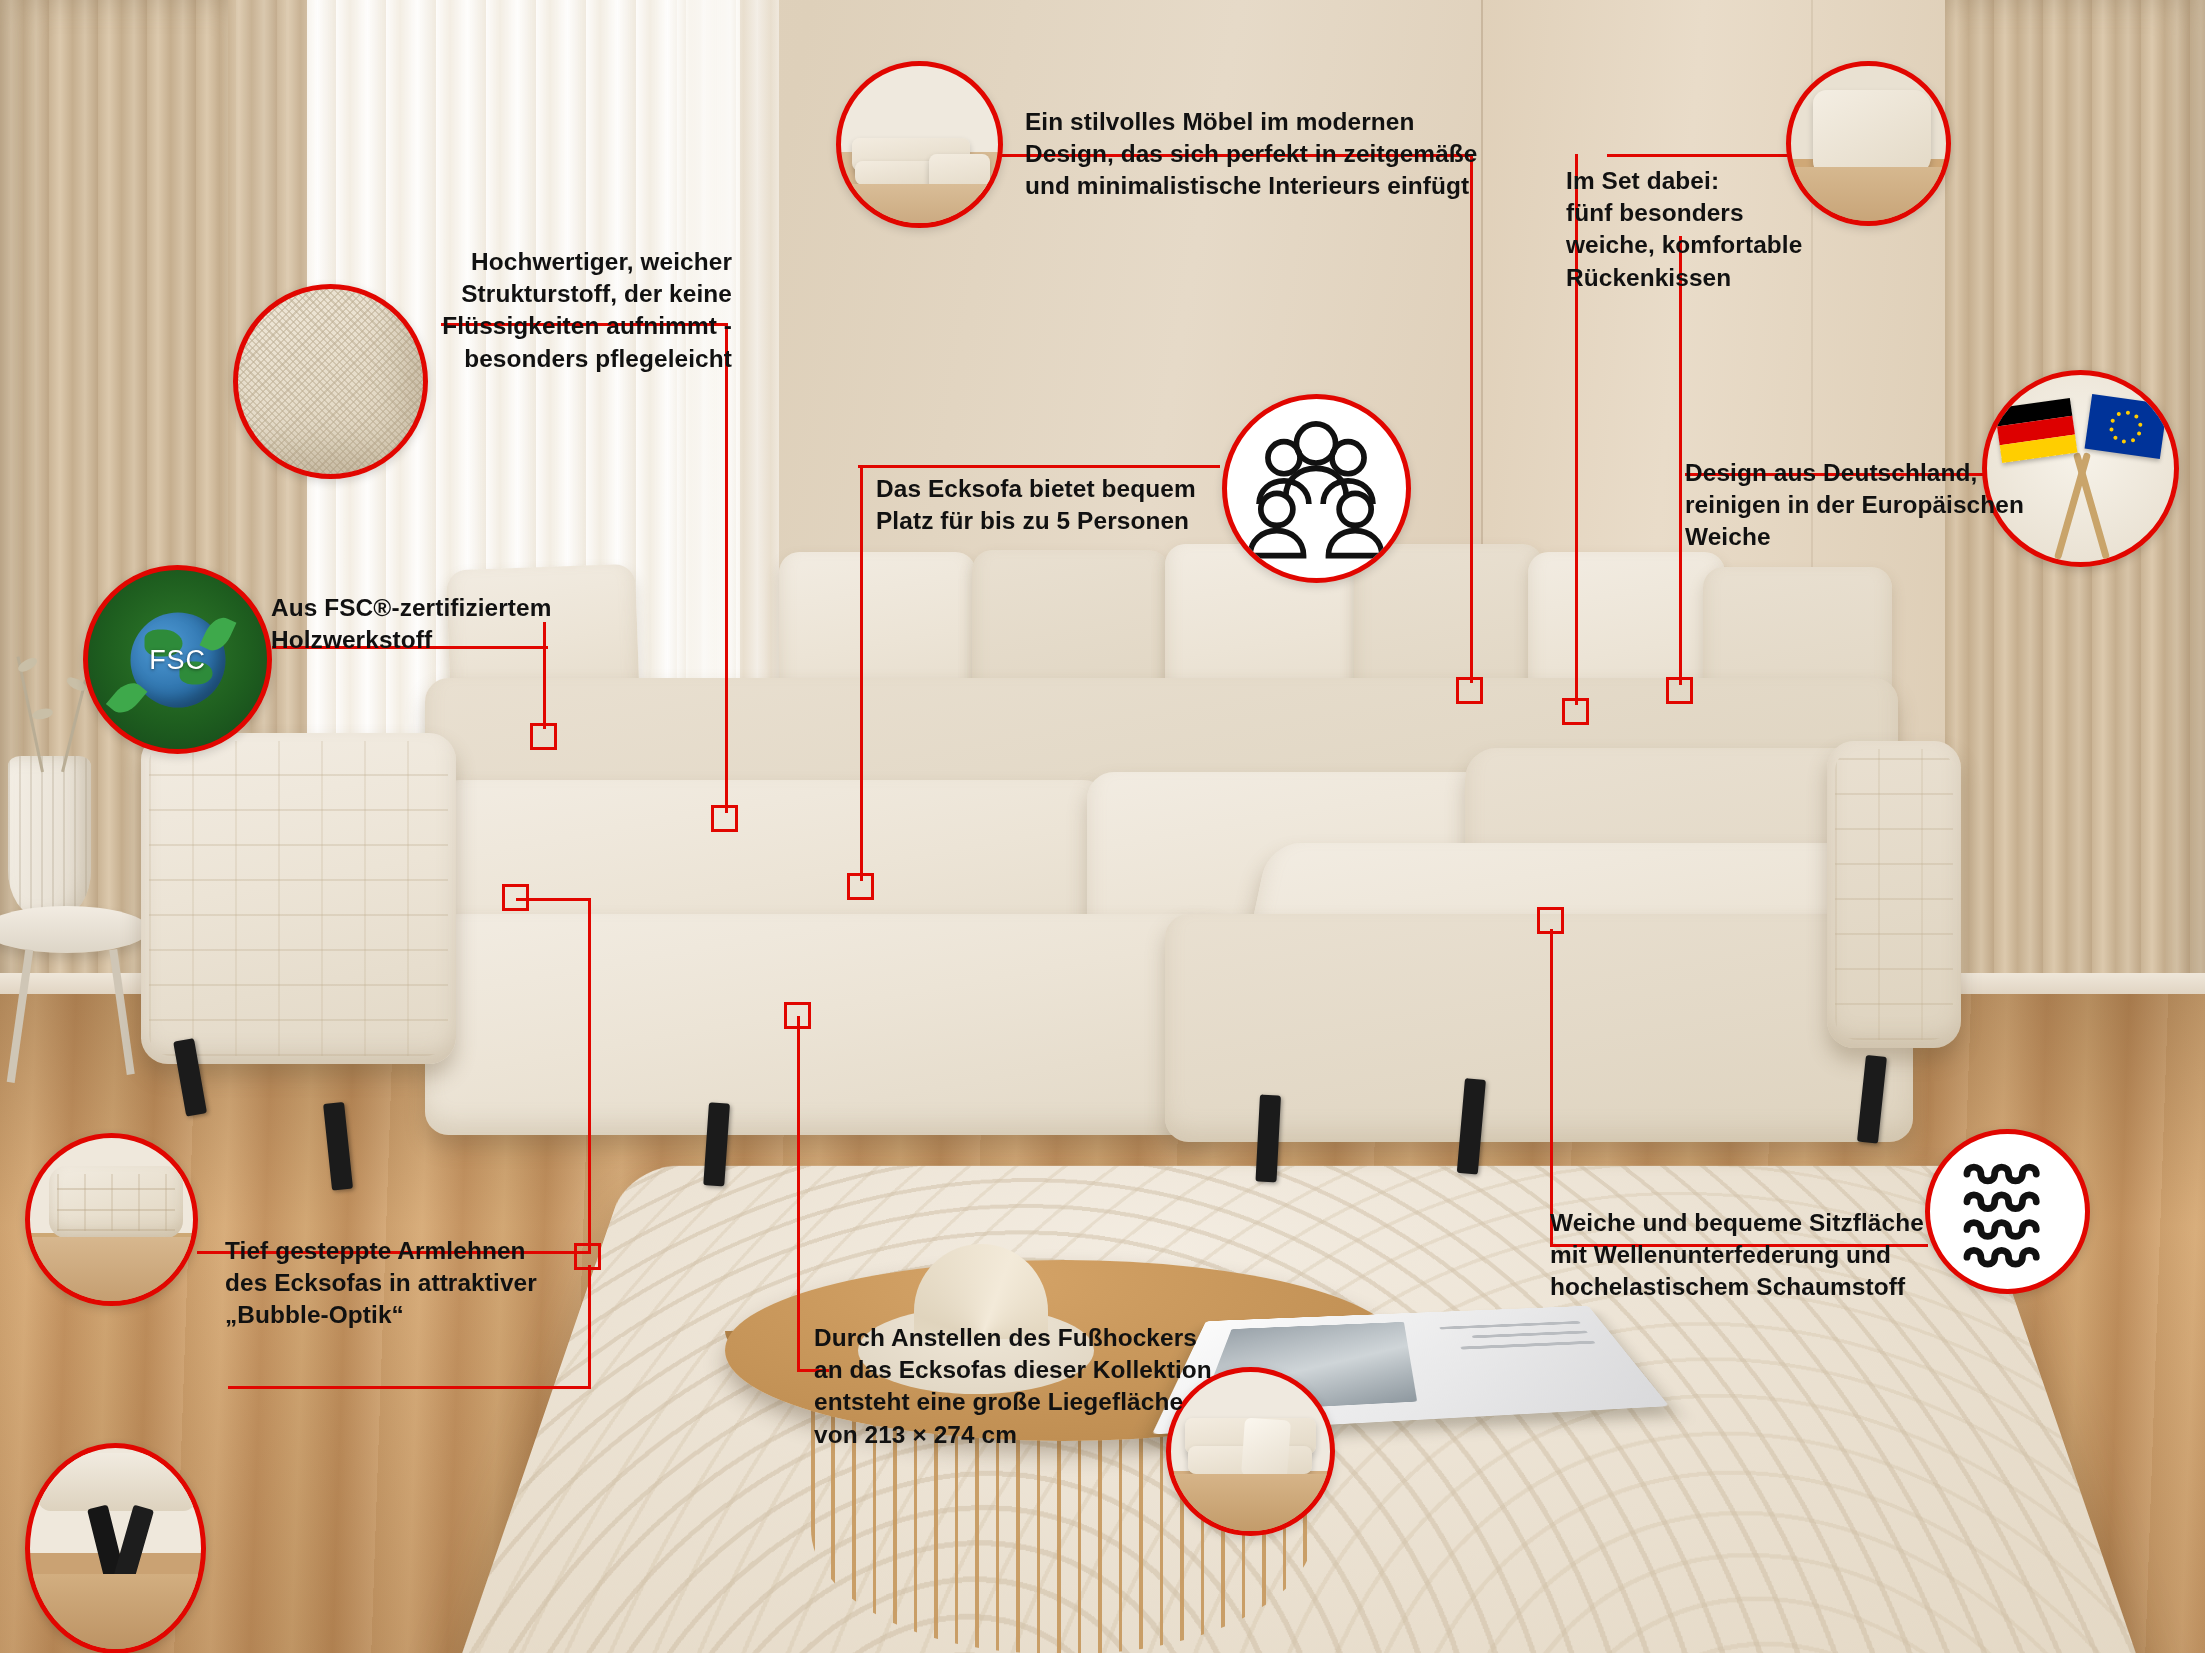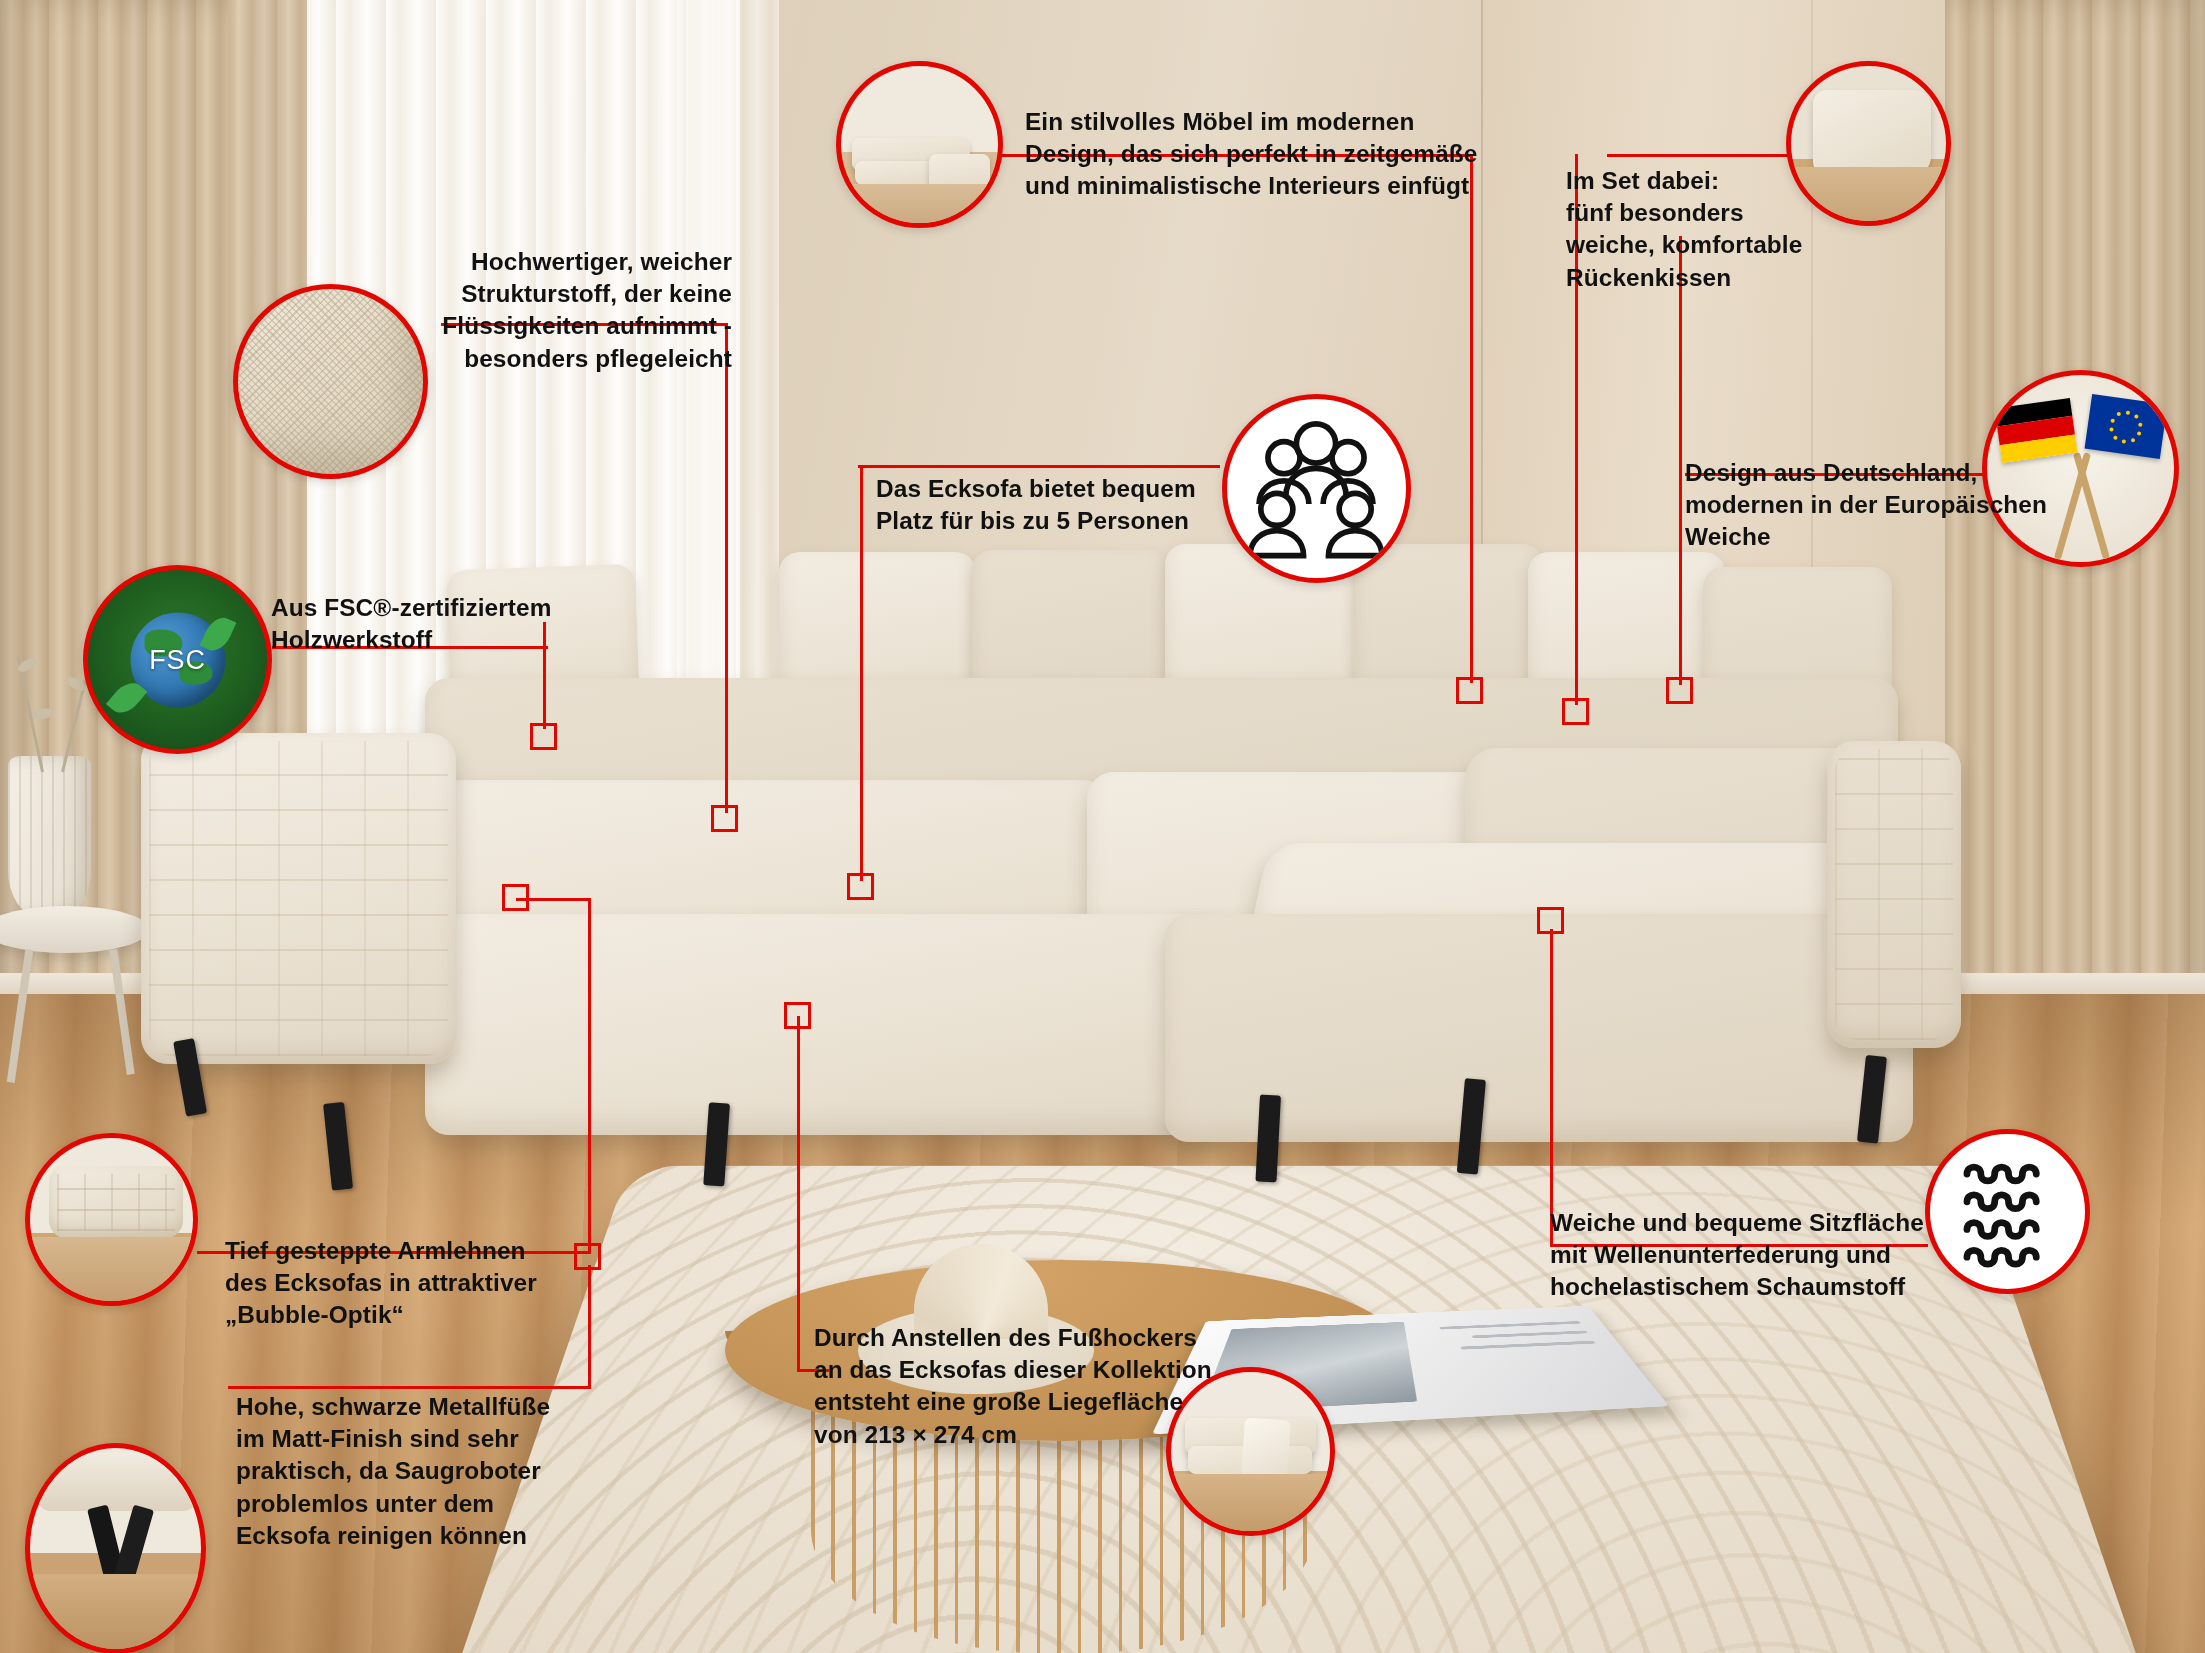--- a/index.html
+++ b/index.html
@@ -511,37 +511,30 @@
     <div>Holzwerkstoff</div>
   </div>
 
   <div class="callout-text" style="left:876px; top:473px; width:378px;">
     <div>Das Ecksofa bietet bequem</div>
     <div>Platz für bis zu 5 Personen</div>
   </div>
 
   <div class="callout-text" style="left:1685px; top:457px; width:362px;">
     <div>Design aus Deutschland,</div>
-    <div>modernen in der Europäischen</div>
+    <div>reinigen in der Europäischen</div>
     <div>Weiche</div>
   </div>
 
   <div class="callout-text" style="left:225px; top:1235px; width:370px;">
     <div>Tief gesteppte Armlehnen</div>
     <div>des Ecksofas in attraktiver</div>
     <div>„Bubble-Optik“</div>
   </div>
 
-  <div class="callout-text" style="left:236px; top:1391px; width:370px;">
-    <div>Hohe, schwarze Metallfüße</div>
-    <div>im Matt-Finish sind sehr</div>
-    <div>praktisch, da Saugroboter</div>
-    <div>problemlos unter dem</div>
-    <div>Ecksofa reinigen können</div>
-  </div>
 
   <div class="callout-text" style="left:814px; top:1322px; width:410px;">
     <div>Durch Anstellen des Fußhockers</div>
     <div>an das Ecksofas dieser Kollektion</div>
     <div>entsteht eine große Liegefläche</div>
     <div>von 213 × 274 cm</div>
   </div>
 
   <div class="callout-text" style="left:1550px; top:1207px; width:394px;">
     <div>Weiche und bequeme Sitzfläche</div>

